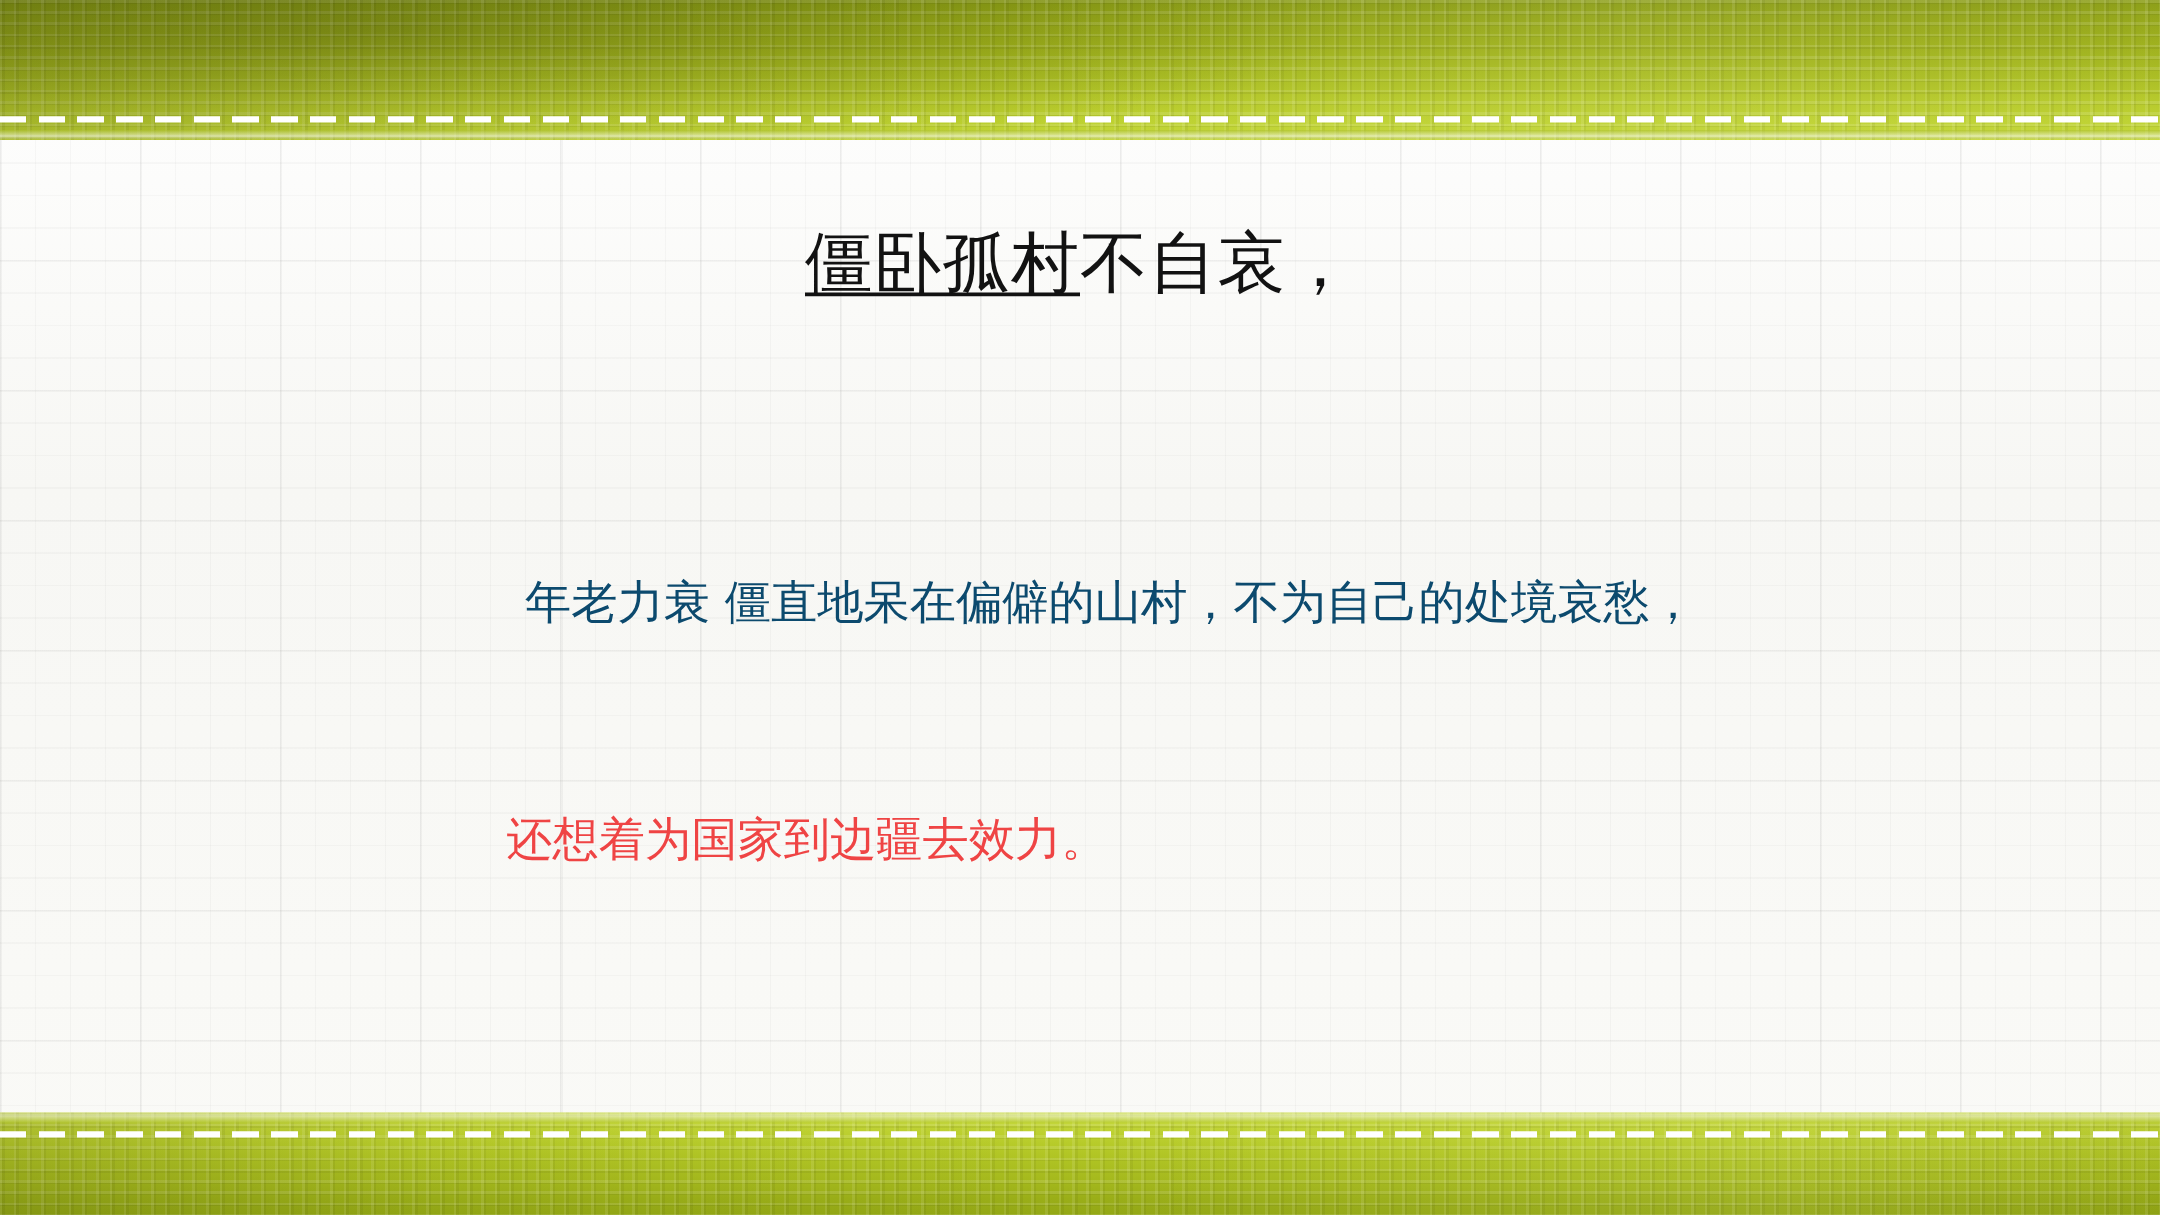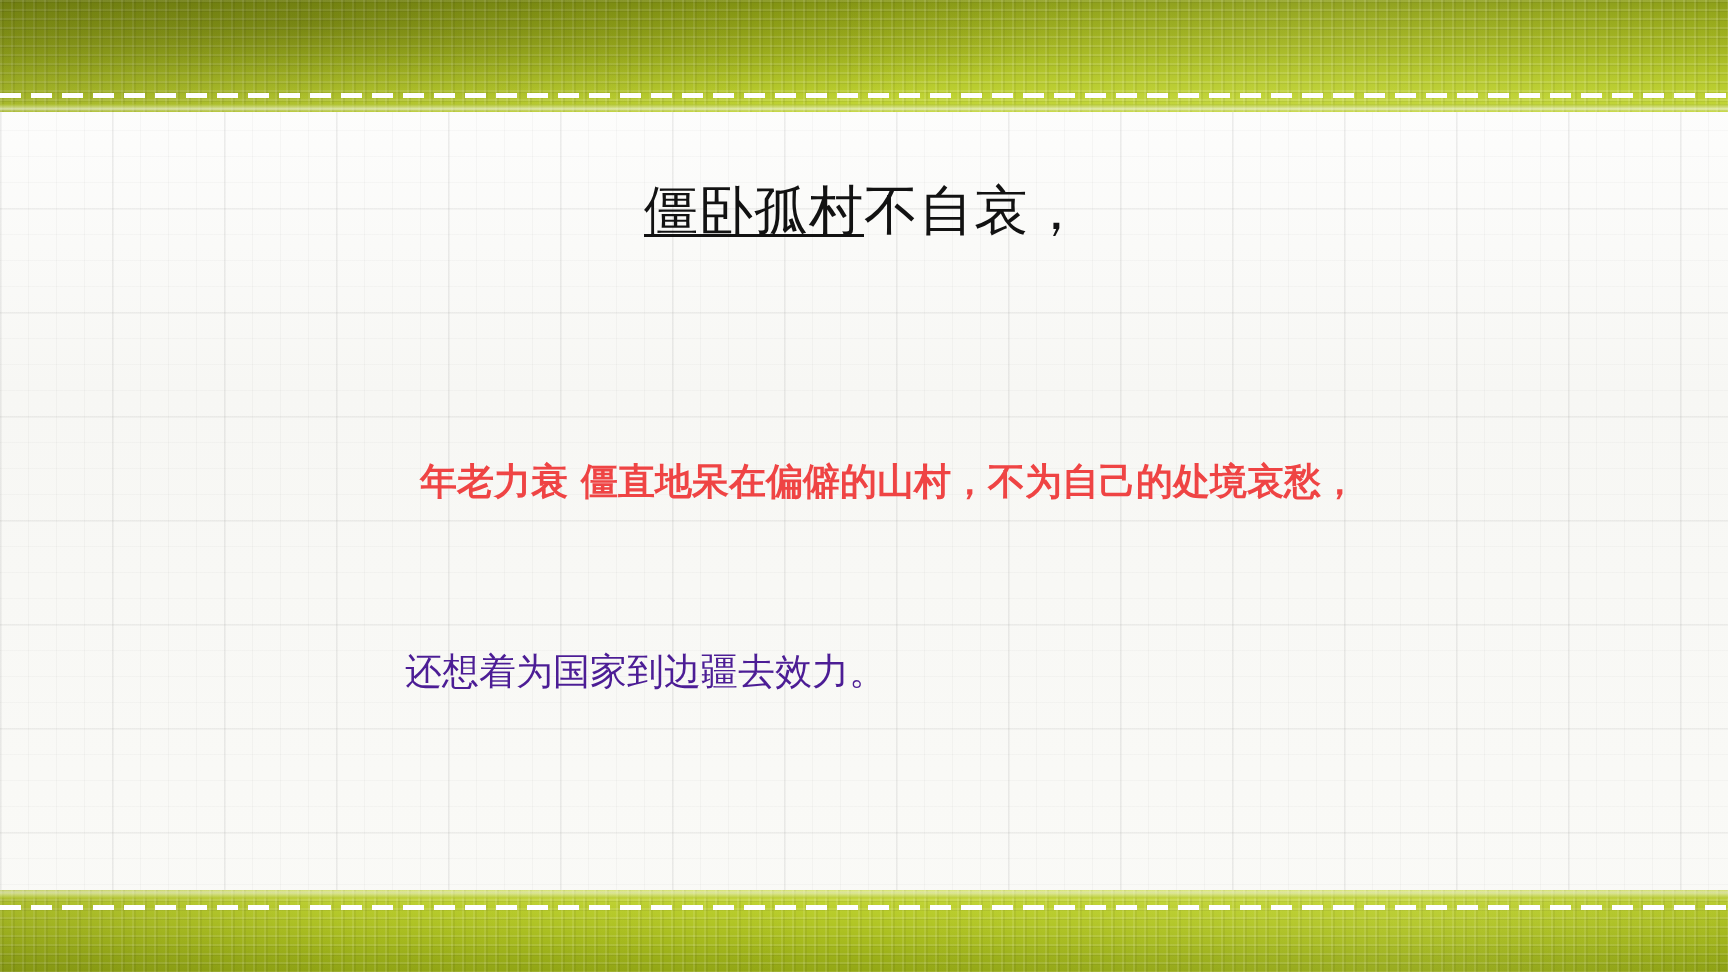--- a/index.html
+++ b/index.html
@@ -166,37 +166,37 @@
     font-weight: 400;
   }
   .title-line { display: block; white-space: nowrap; }
   .u { text-decoration: underline; text-decoration-thickness: 3px; text-underline-offset: 5px; }
 
   .body-block {
     position: absolute;
     left: 404px;
     top: 455px;
     width: 1030px;
+    color: #0c4a6e;
+    font-family: "DejaVu Sans", "Liberation Sans", sans-serif;
+    font-size: 37px;
+    line-height: 54px;
+    font-weight: 400;
+    letter-spacing: 0px;
+  }
+  .para-1 { text-indent: 16px; }
+  .para-2 {
+    position: absolute;
+    left: 405px;
+    top: 645px;
+    width: 1030px;
     color: #ef4444;
     font-family: "DejaVu Sans", "Liberation Sans", sans-serif;
     font-size: 37px;
     line-height: 54px;
-    font-weight: 700;
-    letter-spacing: 0px;
-  }
-  .para-1 { text-indent: 16px; }
-  .para-2 {
-    position: absolute;
-    left: 405px;
-    top: 645px;
-    width: 1030px;
-    color: #4c1d95;
-    font-family: "DejaVu Sans", "Liberation Sans", sans-serif;
-    font-size: 37px;
-    line-height: 54px;
     font-weight: 400;
   }
 </style>
 </head>
 <body>
 
 <div class="slide">
 
   <div class="paper-texture"></div>
 

